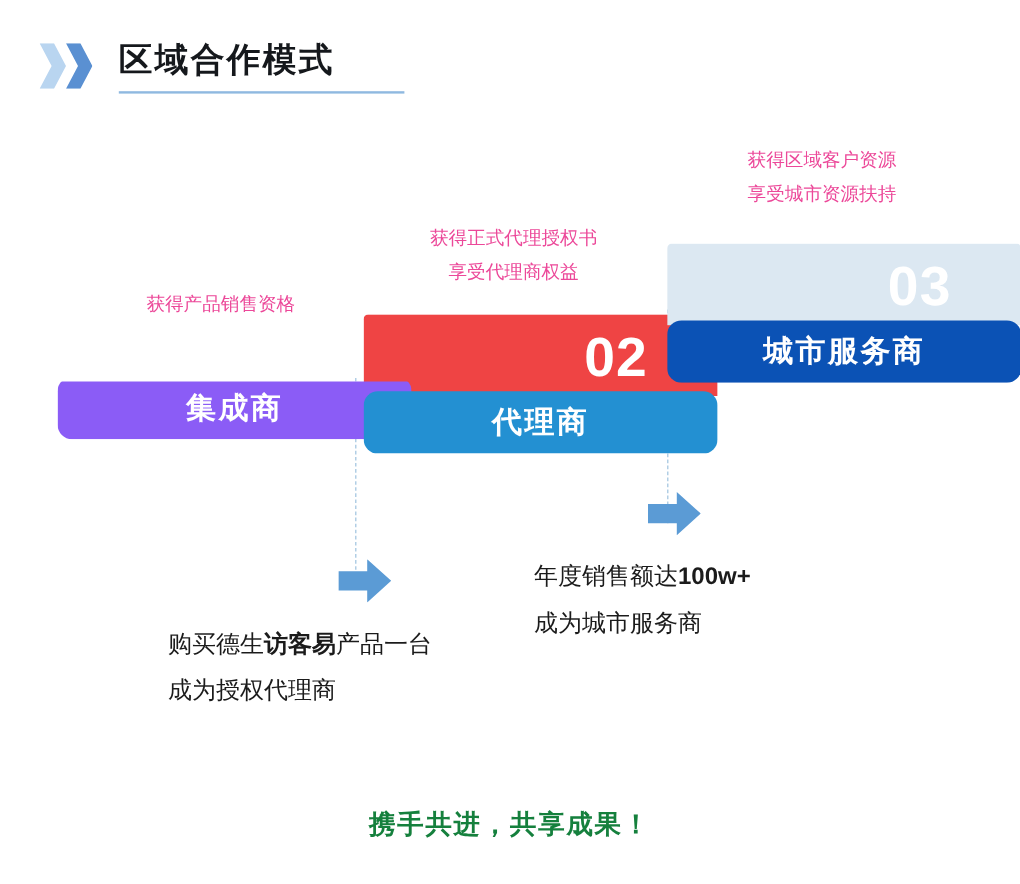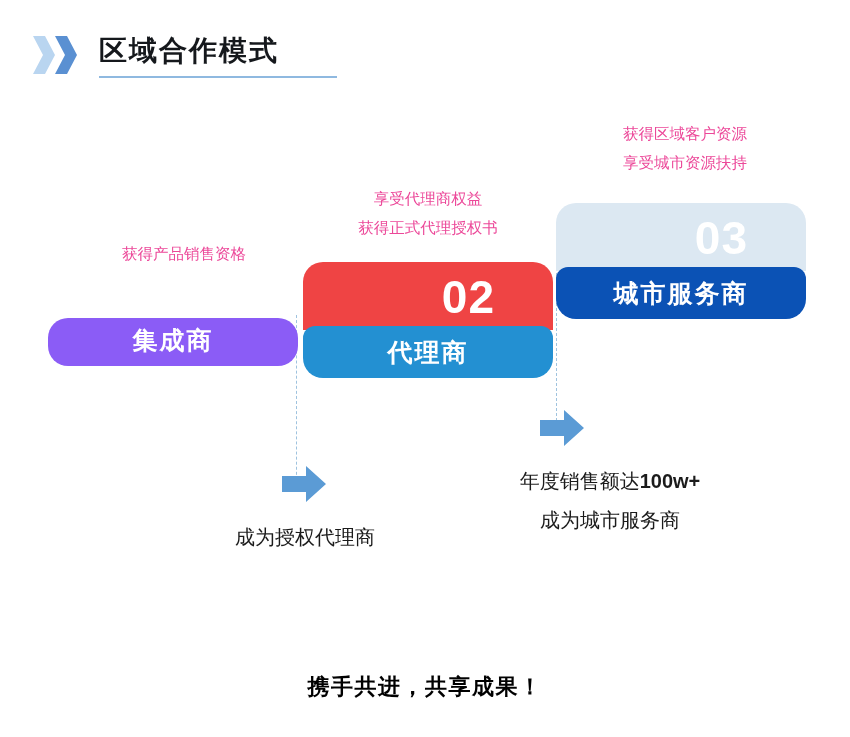--- a/index.html
+++ b/index.html
@@ -60,22 +60,22 @@
     background: #8fb9e0;
     width: 238px;
   }
 
   
   .stage {
     position: absolute;
   }
   .card {
     position: relative;
-    width: 250px;
-    border-radius: 20px;
+    width: 295px;
+    border-radius: 4px;
     overflow: hidden;
   }
   .card-top {
     height: 68px;
     position: relative;
   }
   .card-num {
     position: absolute;
     right: 58px;
     top: 50%;
@@ -119,40 +119,39 @@
     border-left: 1.5px dashed #9fc3df;
     width: 0;
   }
   .arrow {
     position: absolute;
   }
 
   
   .caption {
     position: absolute;
-    text-align: center;
     font-size: 20px;
     color: #1b1b1b;
     line-height: 1.95;
     white-space: nowrap;
   }
   .caption b {
     font-weight: bold;
   }
 
   
   .footer {
     position: absolute;
     left: 0;
     right: 0;
     top: 672px;
     text-align: center;
     font-size: 22px;
     font-weight: bold;
-    color: #000000;
+    color: #15803d;
     letter-spacing: 1.5px;
   }
 </style>
 </head>
 <body>
 
 <div class="header">
   <div class="chevrons">
     <span class="chev-outer">
       <svg class="chev-shape" viewBox="0 0 22 38" xmlns="http://www.w3.org/2000/svg">
@@ -179,22 +178,22 @@
 </div>
 <div class="stage" style="left:48px; top:318px;">
   <div class="card">
     <div class="card-bar" style="background:#8b5cf6;">
       <div class="card-label">集成商</div>
     </div>
   </div>
 </div>
 
 <div class="desc" style="left:303px; top:185px; width:250px;">
+  <div>获得正式代理授权书</div>
   <div>享受代理商权益</div>
-  <div>获得正式代理授权书</div>
 </div>
 <div class="stage" style="left:303px; top:262px;">
   <div class="card">
     <div class="card-top" style="background:#ef4444;">
       <div class="card-num">02</div>
     </div>
     <div class="card-bar" style="background:#2390d2;">
       <div class="card-label">代理商</div>
     </div>
   </div>
@@ -214,20 +213,23 @@
     </div>
   </div>
 </div>
 
 <span class="arrow" style="left:282px; top:466px;">
   <svg width="44" height="36" viewBox="0 0 44 36" xmlns="http://www.w3.org/2000/svg">
     <polygon points="0,10 24,10 24,0 44,18 24,36 24,26 0,26" fill="#5b9bd5"></polygon>
   </svg>
 </span>
 <div class="caption" style="left:140px; top:518px; width:330px;">
+  <div>
+    <span>购买德生</span><b>访客易</b><span>产品一台</span>
+  </div>
   <div>成为授权代理商</div>
 </div>
 
 <span class="arrow" style="left:540px; top:410px;">
   <svg width="44" height="36" viewBox="0 0 44 36" xmlns="http://www.w3.org/2000/svg">
     <polygon points="0,10 24,10 24,0 44,18 24,36 24,26 0,26" fill="#5b9bd5"></polygon>
   </svg>
 </span>
 <div class="caption" style="left:445px; top:462px; width:330px;">
   <div>

